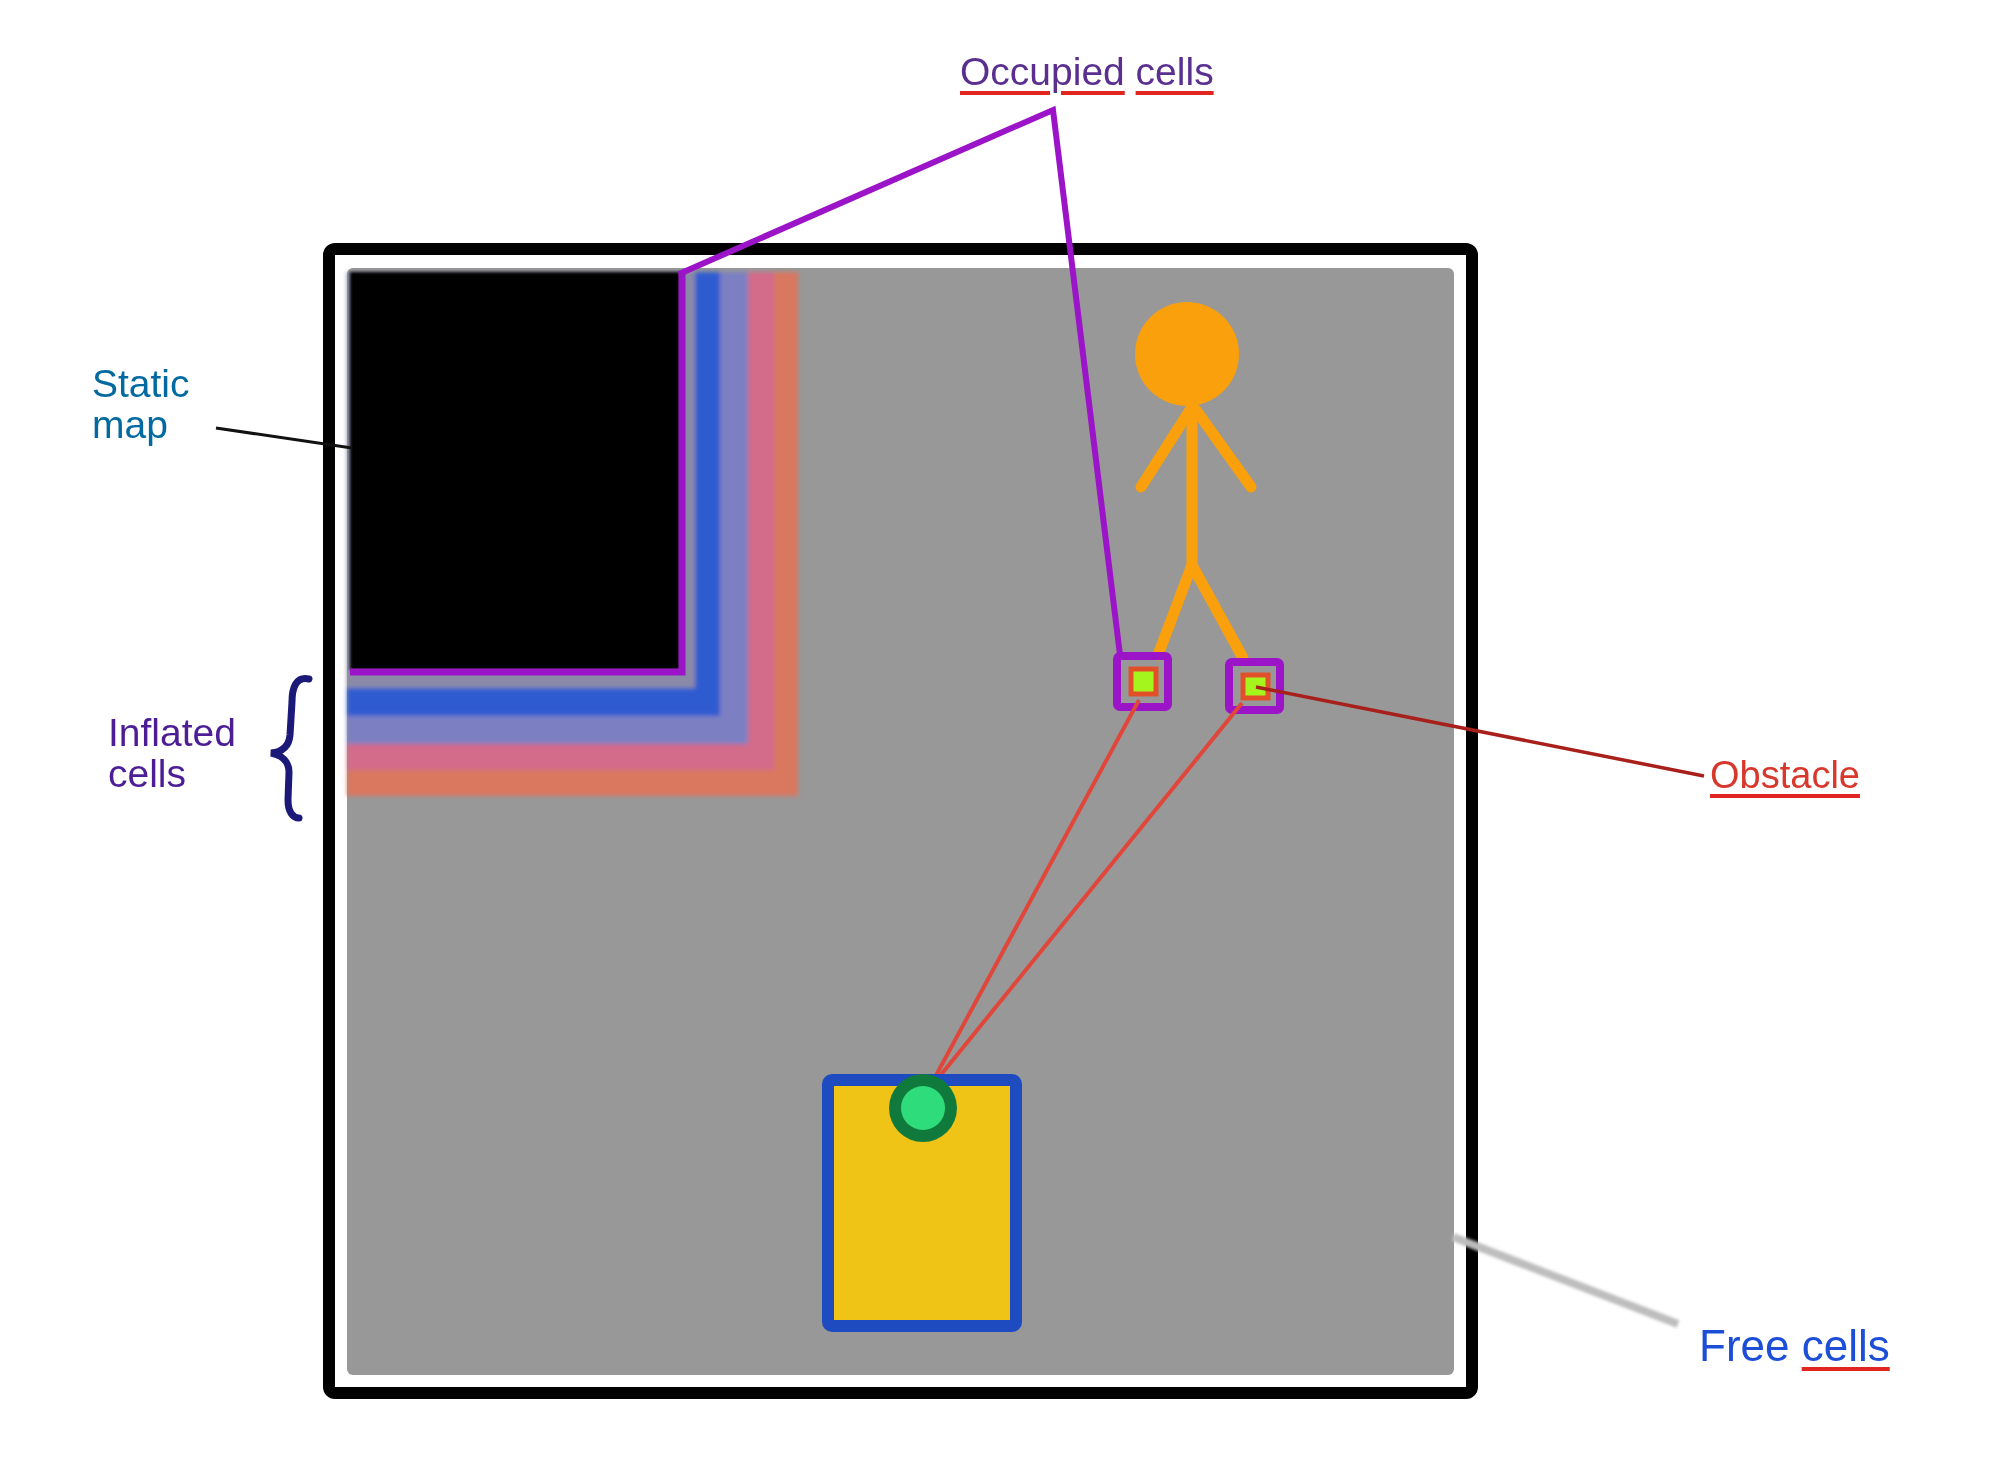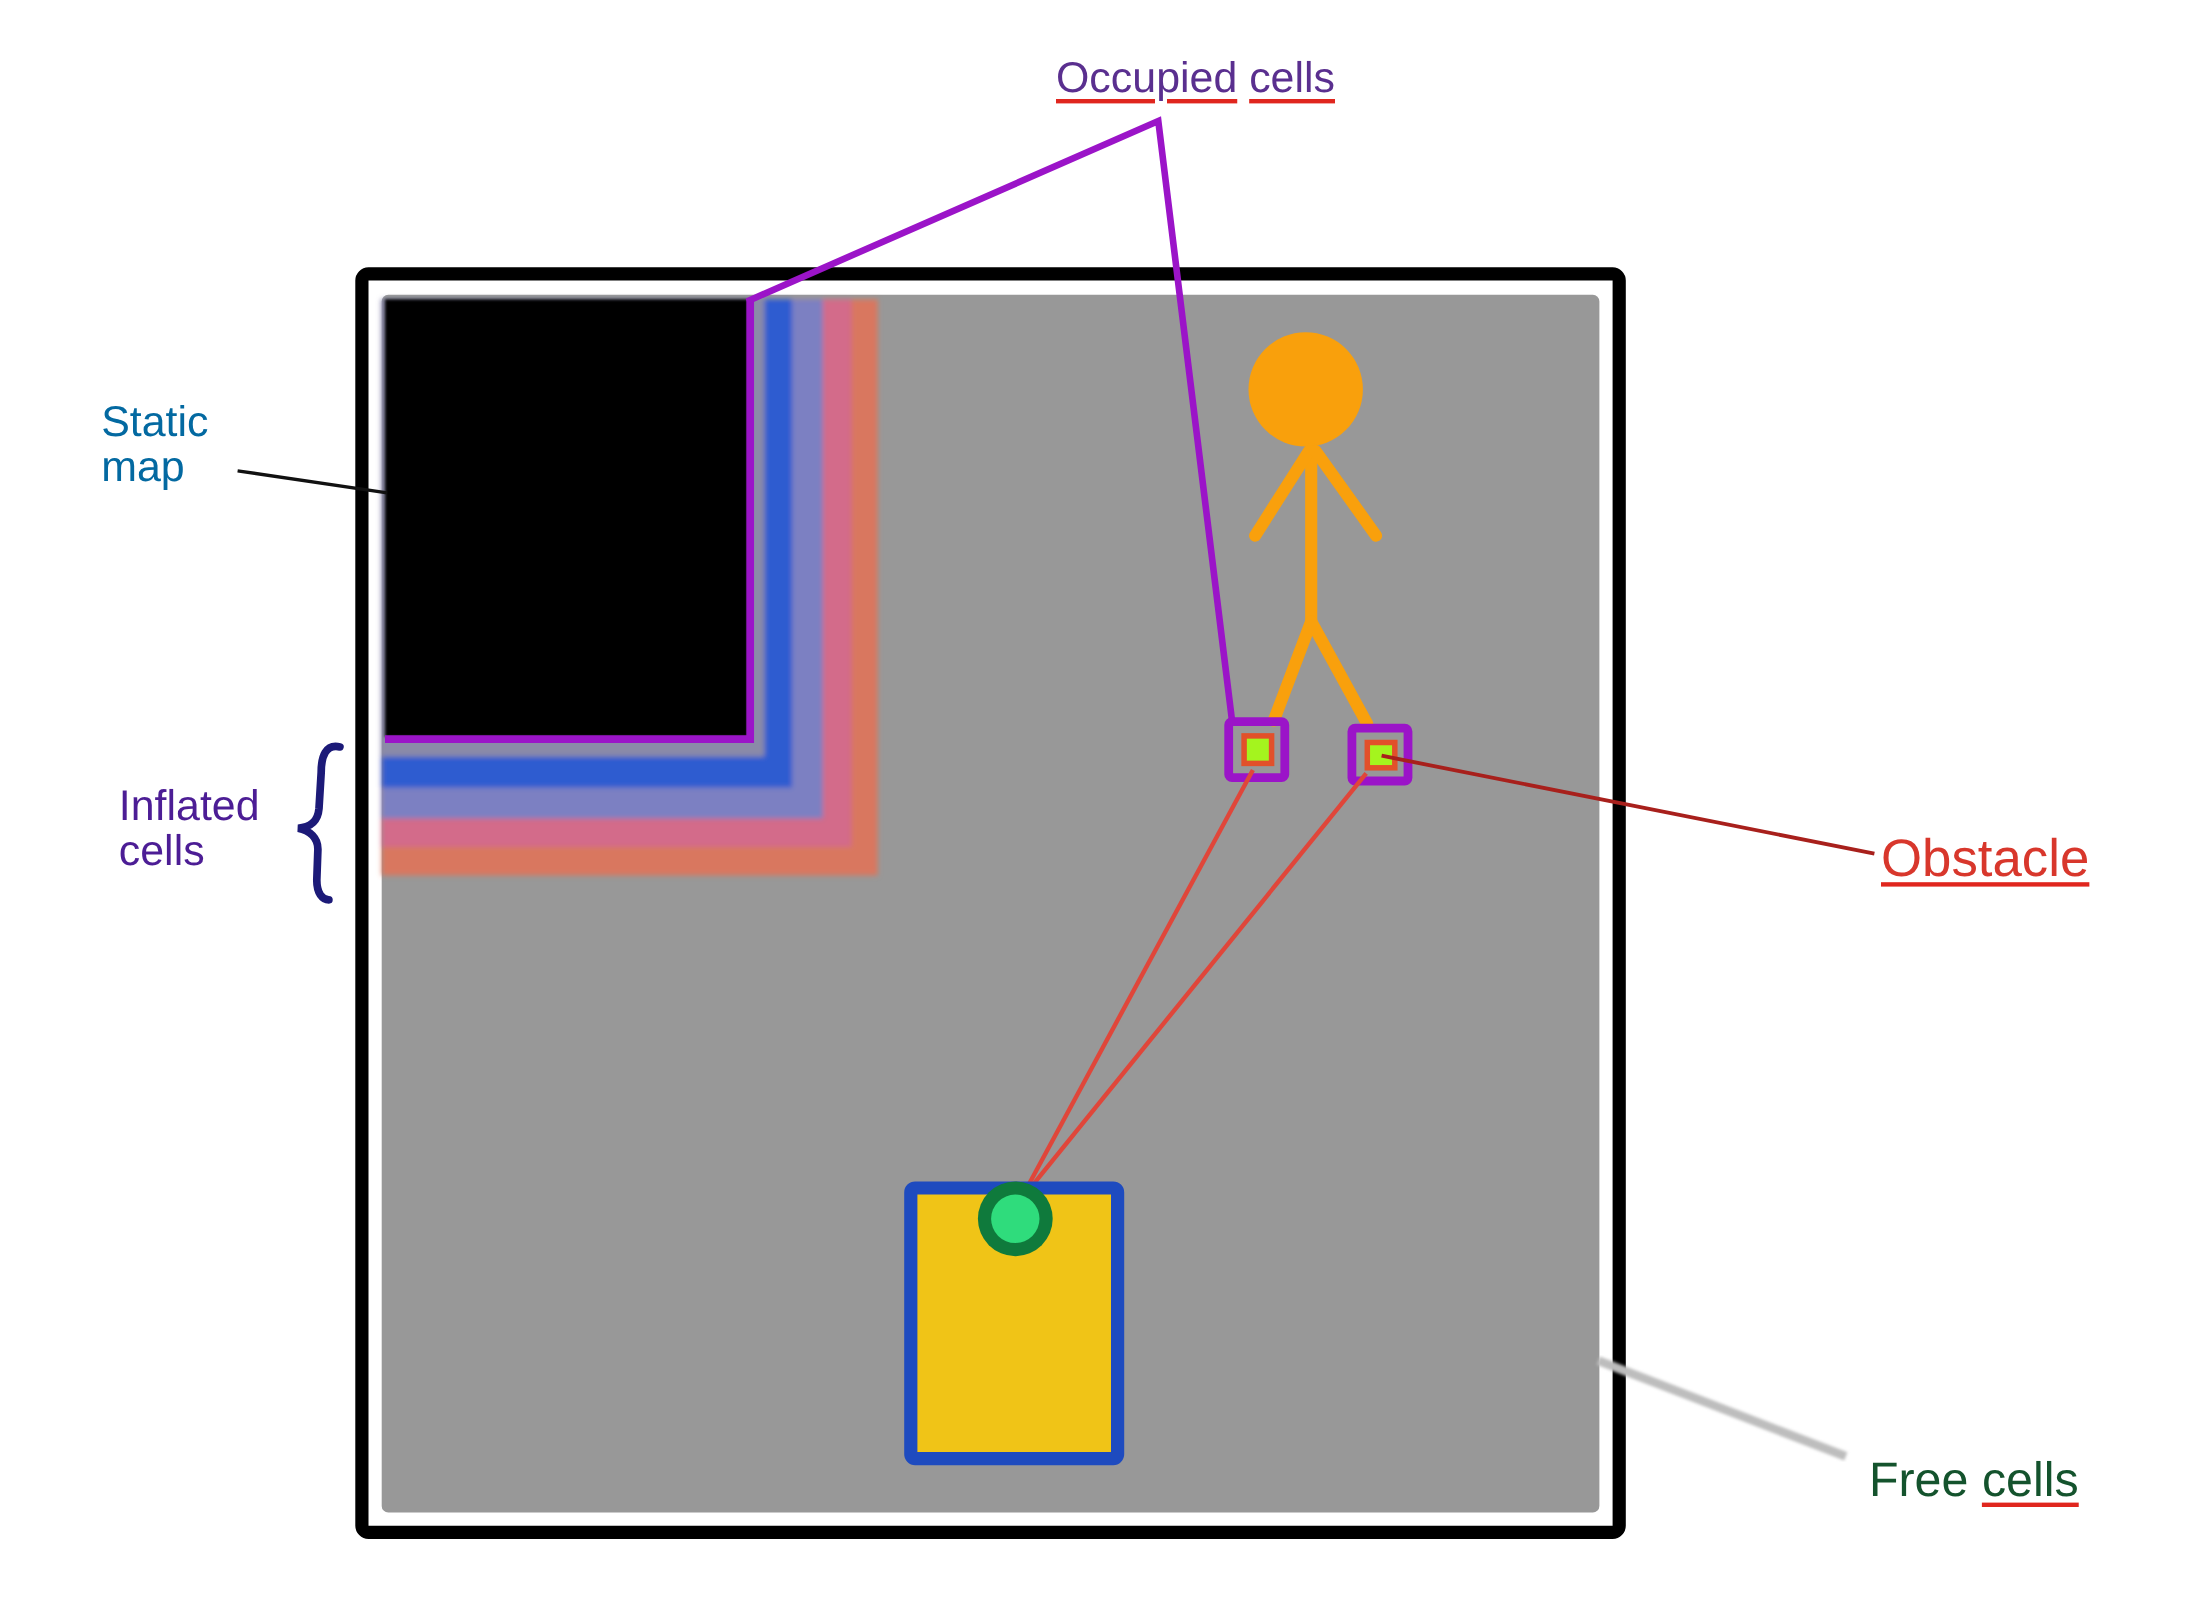--- a/index.html
+++ b/index.html
@@ -3,22 +3,22 @@
   <meta charset="utf-8">
   <style>
     html, body { margin: 0; padding: 0; background: #ffffff; }
     body { width: 2000px; height: 1468px; position: relative; overflow: hidden; font-family: "Liberation Sans", sans-serif; }
     #canvas { position: absolute; left: 0; top: 0; width: 2000px; height: 1468px; }
     .label { position: absolute; font-family: "Liberation Sans", sans-serif; font-size: 39px; line-height: 1.05; white-space: nowrap; }
     .ul { text-decoration: underline; text-decoration-color: #e0261e; text-decoration-thickness: 4px; text-underline-offset: 6px; }
     #lbl-static { left: 82px; top: 364px; color: #0369a1; margin-left: 10px; }
     #lbl-inflated { left: 108px; top: 694px; color: #4c1d95; margin-top: 19px; }
     #lbl-occupied { left: 926px; top: 52px; color: #5a2f8f; margin-left: 34px; }
-    #lbl-obstacle { left: 1710px; top: 756px; color: #d8372c; font-size: 48px; }
-    #lbl-free { left: 1699px; top: 1323px; color: #14532d; font-size: 44px; }
+    #lbl-obstacle { left: 1710px; top: 756px; color: #d8372c; font-size: 38px; }
+    #lbl-free { left: 1699px; top: 1323px; color: #1d4ed8; font-size: 44px; }
     .line-block { display: block; }
   </style>
 </head>
 <body>
 
 <svg id="canvas" width="2000" height="1468" viewBox="0 0 2000 1468" xmlns="http://www.w3.org/2000/svg">
   <defs>
     <filter id="soft" x="-5%" y="-5%" width="110%" height="110%">
       <feGaussianBlur stdDeviation="2.2"></feGaussianBlur>
     </filter>

